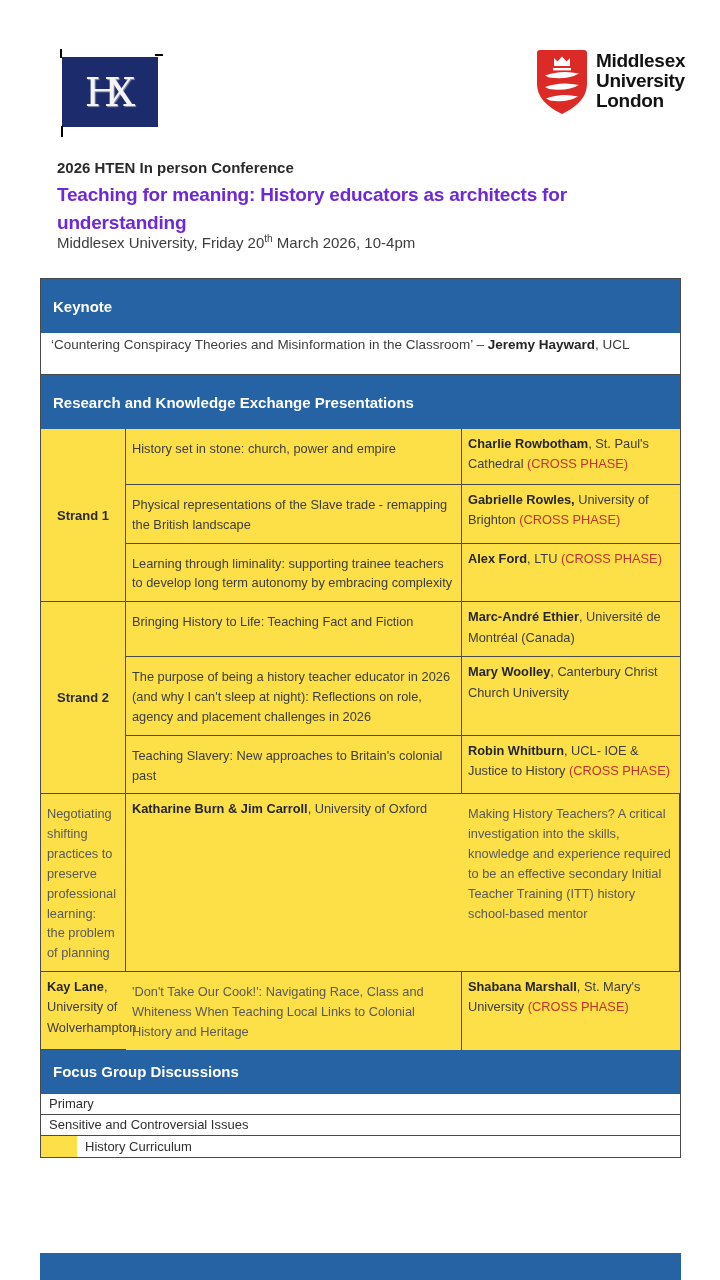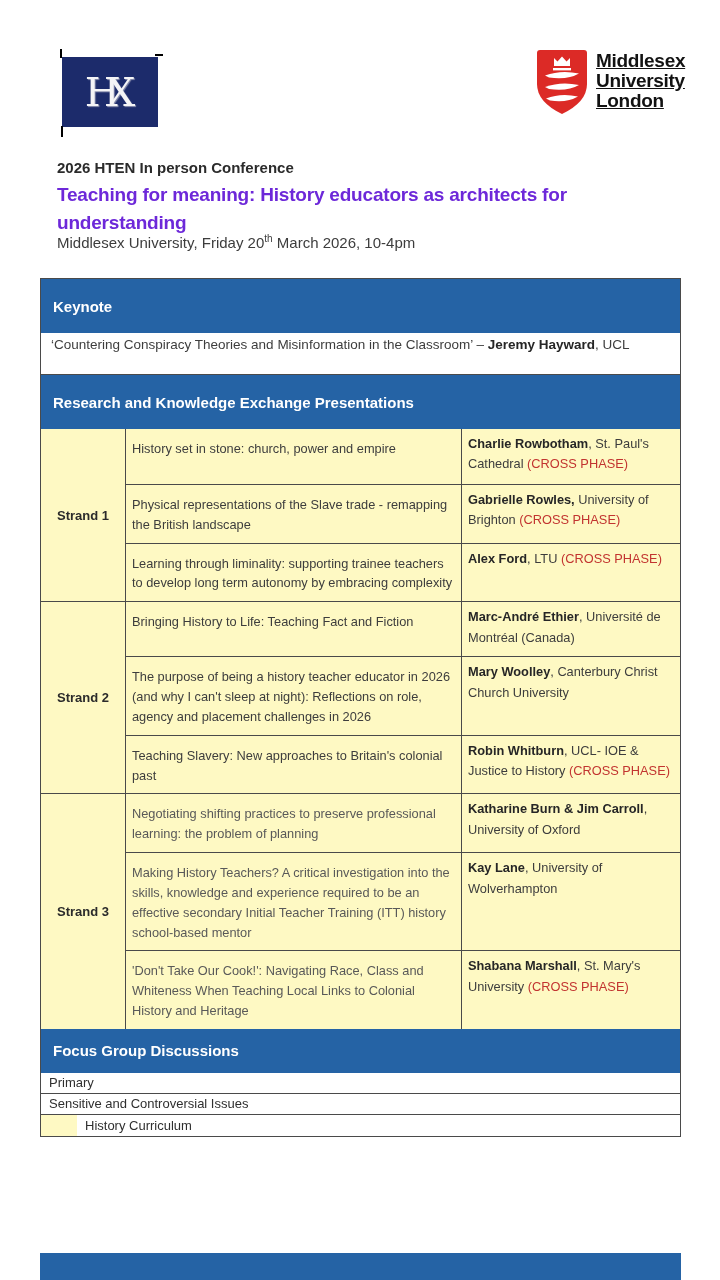--- a/index.html
+++ b/index.html
@@ -12,32 +12,32 @@
              background:#1c2b6b; display:flex; align-items:center; justify-content:center; }
   .hx-logo .hx-text { font-family:"DejaVu Serif", serif; font-weight:normal; color:#f4f4f6;
              font-size:40px; letter-spacing:-13px; padding-right:13px; line-height:1;
              text-shadow:1px 1px 1px #8a8fae; }
   .hx-mark-top { position:absolute; left:60px; top:49px; width:2px; height:9px; background:#000; }
   .hx-mark-bottom { position:absolute; left:61px; top:126px; width:2px; height:11px; background:#000; }
   .hx-mark-right { position:absolute; left:155px; top:54px; width:8px; height:2px; background:#000; }
 
   .mdx-logo { position:absolute; left:537px; top:50px; display:flex; gap:9px; align-items:flex-start; }
   .mdx-shield { width:50px; height:64px; }
-  .mdx-wordmark { font-weight:bold; color:#121212; font-size:19px; line-height:20px; letter-spacing:-0.3px; padding-top:1px;text-decoration:underline; }
+  .mdx-wordmark { font-weight:bold; color:#121212; font-size:19px; line-height:20px; letter-spacing:-0.3px; padding-top:1px; }
 
   
   .kicker { position:absolute; left:57px; top:159px; font-size:15px; font-weight:bold; color:#2b2b2b; }
   .main-title { position:absolute; left:57px; top:181px; width:592px; font-size:19px;
                 font-weight:bold; color:#6d28d9; line-height:1.45; letter-spacing:-0.2px; }
   .date-line { position:absolute; left:57px; top:233px; font-size:15px; color:#3d3d3d; }
   .date-line sup { font-size:10px; }
 
   
   .doc-table { position:absolute; left:40px; top:278px; width:641px;
-               border:1px solid #4a4a4a; background:#fef9c3; }
+               border:1px solid #4a4a4a; background:#fde047; }
   .band { background:#2563a5; color:#ffffff; font-weight:bold; font-size:15px;
           display:flex; align-items:center; padding-left:12px; }
   .band-keynote { height:54px; }
   .band-rke { height:54px; }
   .band-focus { height:44px; }
 
   .keynote-row { min-height:42px; display:flex; align-items:flex-start; padding:4px 10px;
                  font-size:13.5px; color:#3d3d3d; background:#fff; }
   .keynote-row b, .presenter b { color:#262626; }
 
@@ -125,21 +125,20 @@
       <div class="title-cell h46">Bringing History to Life: Teaching Fact and Fiction</div>
       <div class="presenter"><b>Marc-André Ethier</b><span>, Université de Montréal (Canada)</span><span class="cross"></span></div>
       <div class="title-cell h73">The purpose of being a history teacher educator in 2026 (and why I can't sleep at night): Reflections on role, agency and placement challenges in 2026</div>
       <div class="presenter"><b>Mary Woolley</b><span>, Canterbury Christ Church University</span><span class="cross"></span></div>
       <div class="title-cell h46 last">Teaching Slavery: New approaches to Britain's colonial past</div>
       <div class="presenter last"><b>Robin Whitburn</b><span>, UCL- IOE &amp; Justice to History </span><span class="cross">(CROSS PHASE)</span></div>
     </div>
     <div class="strand-sep"></div>
 
     <div class="strand-grid">
-      <div class="strand-cell">Strand 3</div>
       <div class="title-cell muted h45">Negotiating shifting practices to preserve professional learning: the problem of planning</div>
       <div class="presenter"><b>Katharine Burn &amp; Jim Carroll</b><span>, University of Oxford</span><span class="cross"></span></div>
       <div class="title-cell muted h84">Making History Teachers? A critical investigation into the skills, knowledge and experience required to be an effective secondary Initial Teacher Training (ITT) history school-based mentor</div>
       <div class="presenter"><b>Kay Lane</b><span>, University of Wolverhampton</span><span class="cross"></span></div>
       <div class="title-cell muted h62 last">'Don't Take Our Cook!': Navigating Race, Class and Whiteness When Teaching Local Links to Colonial History and Heritage</div>
       <div class="presenter last"><b>Shabana Marshall</b><span>, St. Mary's University </span><span class="cross">(CROSS PHASE)</span></div>
     </div>
 
     <div class="band band-focus">Focus Group Discussions</div>
 

